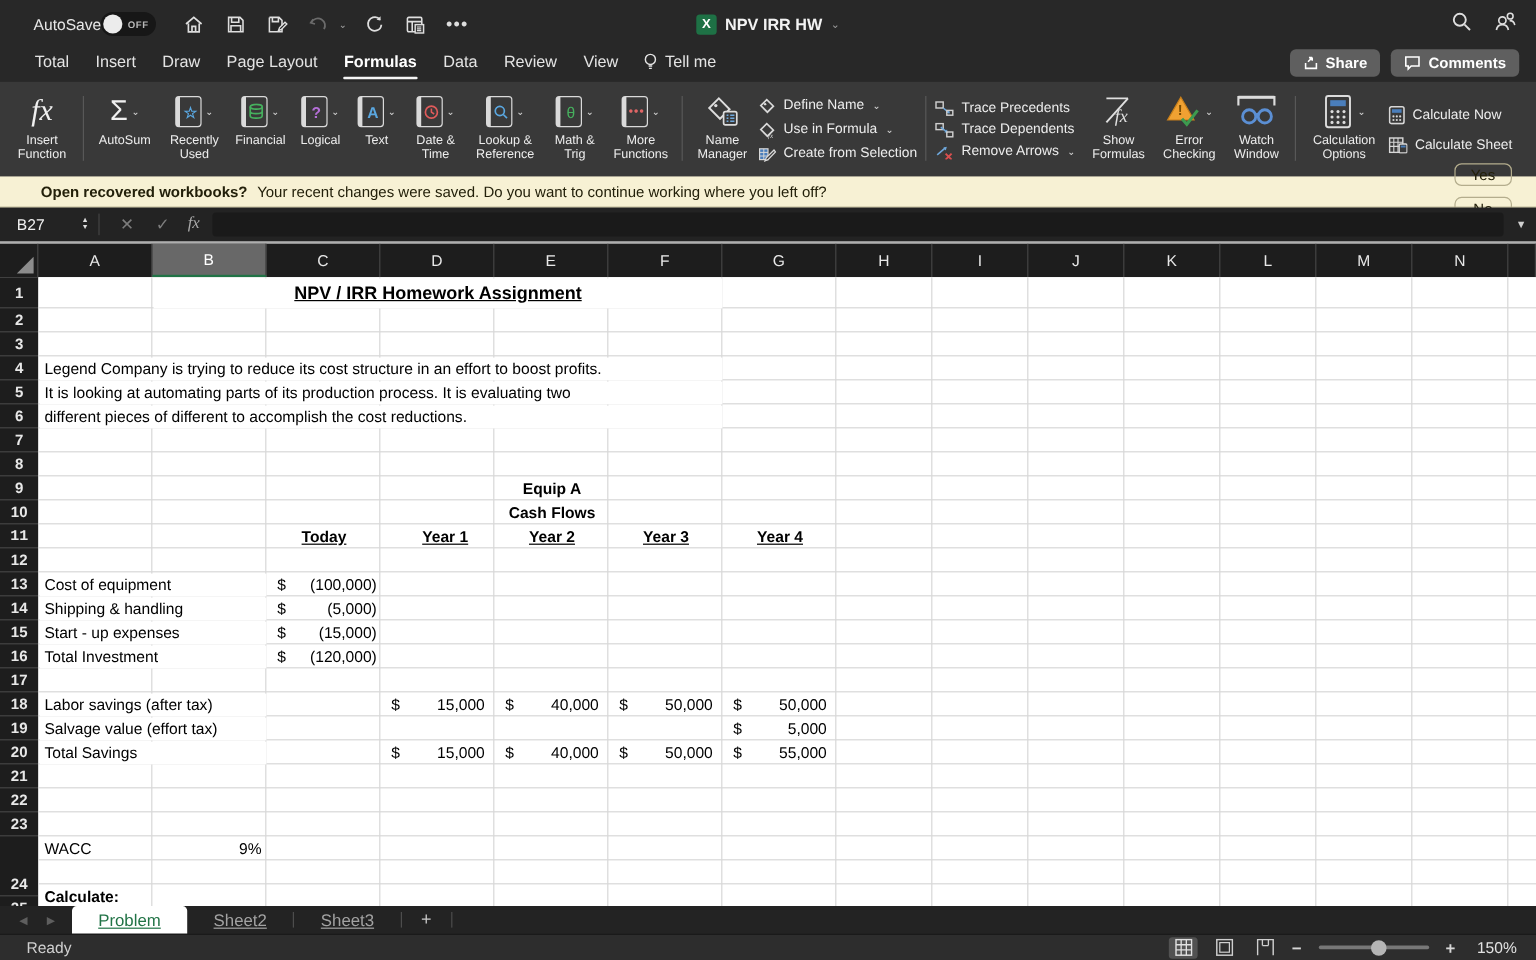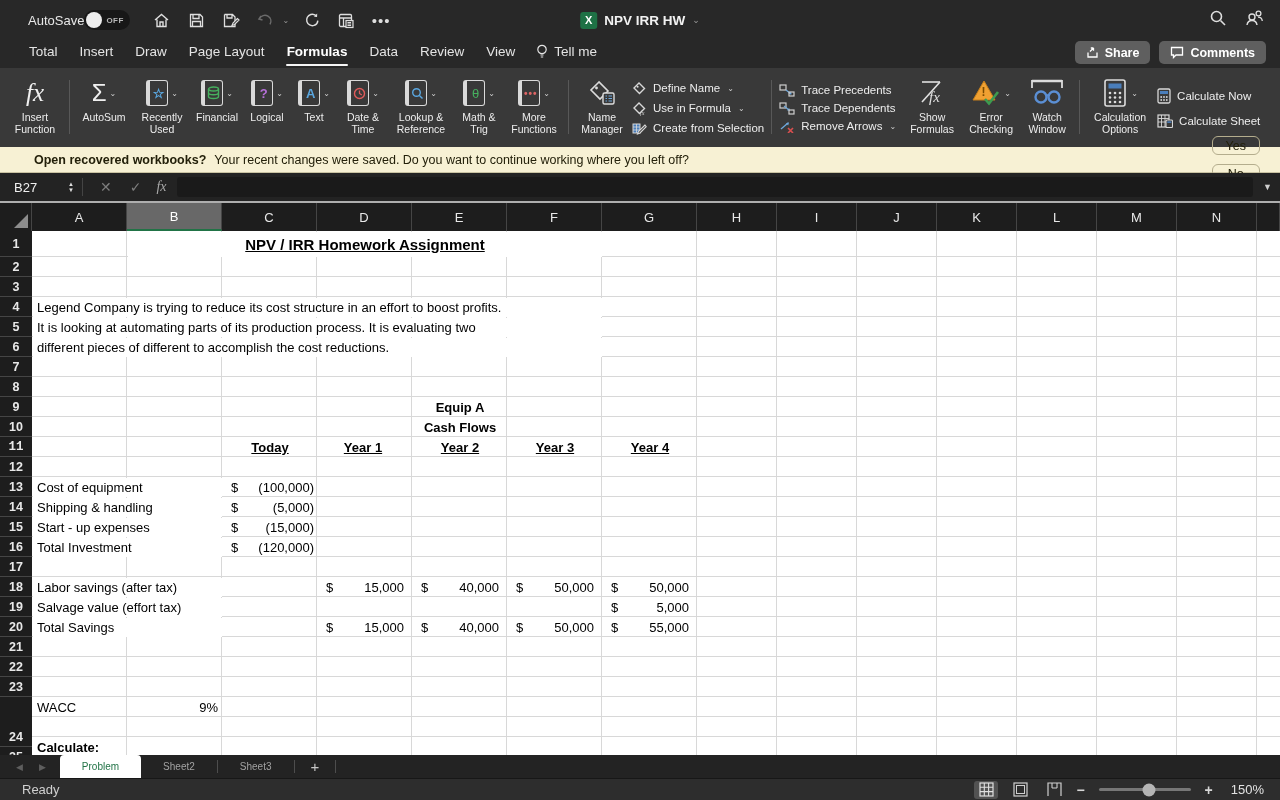--- a/index.html
+++ b/index.html
@@ -77,21 +77,21 @@
   .rowheads { position:absolute; left:0; top:28px; width:32px; height:524px; background:#1d1d1d; overflow:hidden; }
   .rowhead { display:flex; align-items:center; justify-content:center; color:#e8e8e8; font-size:12.5px; border-bottom:1px solid #454545; font-weight:bold; }
   .gridarea { position:absolute; left:32px; top:28px; width:1248px; height:524px; background:#fff; overflow:hidden; }
   .vline { position:absolute; top:0; width:1px; height:100%; background:#d8d8d8; }
   .hline { position:absolute; left:0; height:1px; width:100%; background:#d8d8d8; }
   .cell { position:absolute; display:flex; align-items:center; color:#000; font-size:13px; overflow:visible; white-space:nowrap; }
 
   
   .tabsbar { height:23px; background:#232323; display:flex; align-items:stretch; }
   .tab-arrows { display:flex; align-items:center; gap:16px; padding:0 14px 0 16px; color:#5e5e5e; font-size:9px; }
-  .stab { display:flex; align-items:center; justify-content:center; padding:0 22px; font-size:10px; color:#a2a2a2; position:relative; }
+  .stab { display:flex; align-items:center; justify-content:center; padding:0 22px; font-size:14px; color:#a2a2a2; position:relative;text-decoration:underline; }
   .stab.active { background:#ffffff; color:#217346; font-weight:normal; border-radius:4px 4px 0 0; }
   .stab-div { width:1px; height:13px; background:#4d4d4d; align-self:center; }
   .addtab { display:flex; align-items:center; padding:0 16px; color:#c8c8c8; font-size:15px; }
 
   
   .statusbar { height:22px; background:#2d2d2d; border-top:1px solid #171717; display:flex; align-items:center; }
   .status-text { color:#cfcfcf; font-size:13px; margin-left:22px; }
   .sb-right { margin-left:auto; display:flex; align-items:center; gap:10px; margin-right:16px; }
   .sb-view { width:24px; height:18px; display:flex; align-items:center; justify-content:center; border-radius:3px; }
   .sb-view.active { background:#525252; }
@@ -575,21 +575,21 @@
         </div>
         <div class="cell" style="left: 381px; top: 167px; width: 94px; height: 19px; font-weight: bold; justify-content: center;">
           <span>Equip A</span>
         </div>
         <div class="cell" style="left: 381px; top: 187px; width: 94px; height: 19px; font-weight: bold; justify-content: center;">
           <span>Cash Flows</span>
         </div>
         <div class="cell" style="left: 191px; top: 207px; width: 94px; height: 19px; font-weight: bold; justify-content: center;">
           <span style="text-decoration: underline;">Today</span>
         </div>
-        <div class="cell" style="left: 284px; top: 207px; width: 94px; height: 19px; font-weight: bold; justify-content: center;">
+        <div class="cell" style="left: 292px; top: 207px; width: 94px; height: 19px; font-weight: bold; justify-content: center;">
           <span style="text-decoration: underline;">Year 1</span>
         </div>
         <div class="cell" style="left: 381px; top: 207px; width: 94px; height: 19px; font-weight: bold; justify-content: center;">
           <span style="text-decoration: underline;">Year 2</span>
         </div>
         <div class="cell" style="left: 476px; top: 207px; width: 94px; height: 19px; font-weight: bold; justify-content: center;">
           <span style="text-decoration: underline;">Year 3</span>
         </div>
         <div class="cell" style="left: 571px; top: 207px; width: 94px; height: 19px; font-weight: bold; justify-content: center;">
           <span style="text-decoration: underline;">Year 4</span>

